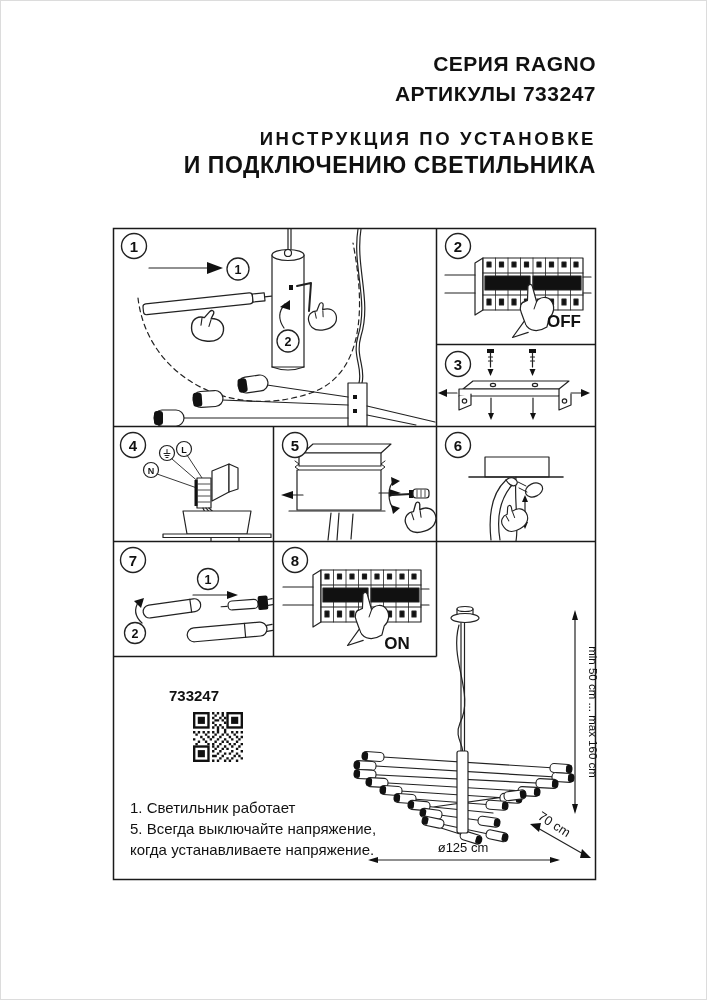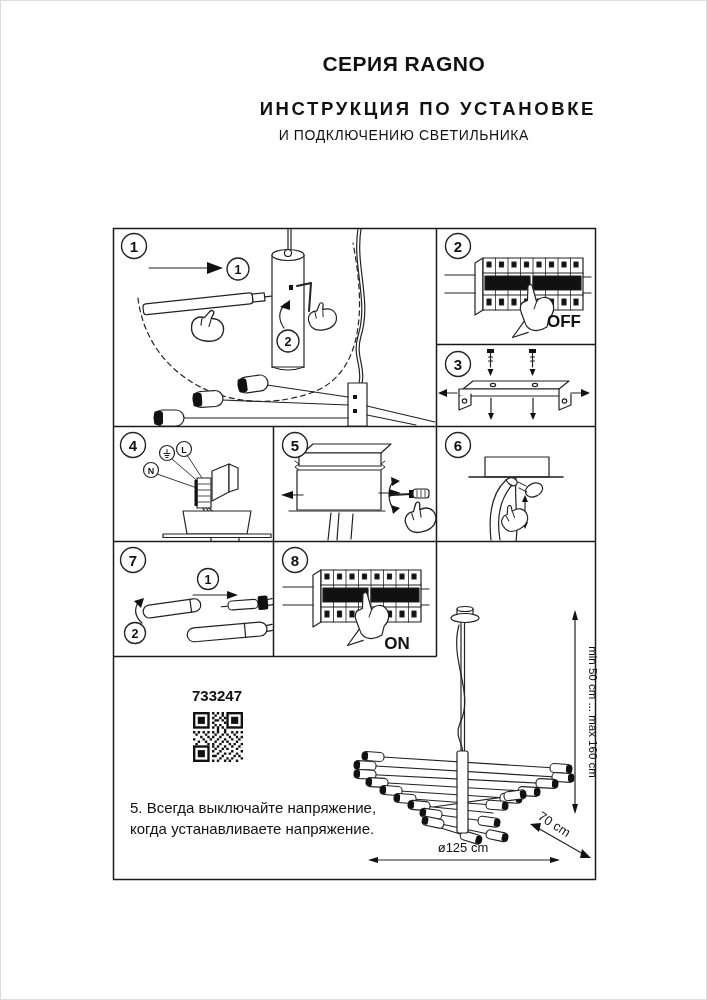--- a/index.html
+++ b/index.html
@@ -1,40 +1,41 @@
 <!DOCTYPE html>
 <html><head>
 <meta charset="utf-8">
 <style>
   html,body{margin:0;padding:0;}
   body{
     width:707px;height:1000px;position:relative;background:#fff;
     font-family:"Liberation Sans",sans-serif;color:#111;
     box-sizing:border-box;border:1px solid #dcdcdc;overflow:hidden;
   }
-  .header{position:absolute;top:48px;right:110px;text-align:center;}
+  .header{position:absolute;top:48px;right:110px;text-align:right;}
   .h-line{font-size:21px;font-weight:bold;line-height:30px;letter-spacing:.5px;white-space:nowrap;}
   .t-line1{font-size:18.5px;font-weight:bold;letter-spacing:2.6px;line-height:26px;margin-top:17px;white-space:nowrap;margin-left:48px;}
-  .t-line2{font-size:14px;font-weight:normal;letter-spacing:.6px;line-height:26px;white-space:nowrap;}
+  .t-line2{font-size:23px;font-weight:bold;letter-spacing:.6px;line-height:26px;white-space:nowrap;}
   svg.art{position:absolute;left:0;top:0;}
-  .article-label{position:absolute;left:168px;top:686px;width:96px;text-align:center;font-weight:bold;font-size:15px;}
+  .article-label{position:absolute;left:168px;top:686px;width:96px;text-align:left;font-weight:bold;font-size:15px;}
   .qr-wrap{position:absolute;left:192px;top:711px;width:50px;height:50px;}
   .notes{position:absolute;left:129px;top:796px;font-size:15px;line-height:21px;}
   .badge-txt{font-family:"Liberation Sans",sans-serif;font-size:15px;font-weight:bold;fill:#111;}
   .step-txt{font-family:"Liberation Sans",sans-serif;font-size:12.5px;font-weight:bold;fill:#111;}
   .sw-txt{font-family:"Liberation Sans",sans-serif;font-size:17px;font-weight:bold;fill:#111;}
   .wire-txt{font-family:"Liberation Sans",sans-serif;font-size:9px;font-weight:bold;fill:#111;}
   .dim-txt{font-family:"Liberation Sans",sans-serif;font-size:11.5px;fill:#111;}
   .dim-txt-b{font-family:"Liberation Sans",sans-serif;font-size:13px;fill:#111;}
 </style>
 </head>
 <body>
 
 <div class="header">
   <div class="h-line">СЕРИЯ RAGNO</div>
+  <div class="h-line">АРТИКУЛЫ 733247</div>
   <div class="t-line1">ИНСТРУКЦИЯ ПО УСТАНОВКЕ</div>
   <div class="t-line2">И ПОДКЛЮЧЕНИЮ СВЕТИЛЬНИКА</div>
 </div>
 
 <svg class="art" width="707" height="1000" viewBox="0 0 707 1000">
 <defs>
   <g id="handpt">
     <path d="M10,0 C11,-2.5 14,-2.5 14.5,1 L17.5,16 C21,11 29,11 32,16 C36,22 34,29 29,33 L26,42 C17,47 8,45 5,38 L1.5,26 C-0.5,20 2,15 6,15 L8.5,14 Z" fill="#fff" stroke="#222" stroke-width="1.2"></path>
     <path d="M17.5,16 L14.5,23" fill="none" stroke="#222" stroke-width="1"></path>
     <path d="M3.5,35 L-9,50 L7,46" fill="#fff" stroke="#222" stroke-width="1.2"></path>
@@ -344,15 +345,16 @@
         <rect x="2.4" y="36" width="12" height="12" fill="#fff"></rect>
         <rect x="4.8" y="38.4" width="7.2" height="7.2"></rect>
       <path d="M19.2 0h2.4v2.4h-2.4z M24 0h2.4v2.4h-2.4z M28.8 0h2.4v2.4h-2.4z M21.6 2.4h2.4v2.4h-2.4z M28.8 2.4h2.4v2.4h-2.4z M19.2 4.8h2.4v2.4h-2.4z M26.4 4.8h2.4v2.4h-2.4z M31.2 4.8h2.4v2.4h-2.4z M21.6 7.2h2.4v2.4h-2.4z M24 7.2h2.4v2.4h-2.4z M28.8 7.2h2.4v2.4h-2.4z M19.2 9.6h2.4v2.4h-2.4z M31.2 9.6h2.4v2.4h-2.4z M21.6 12h2.4v2.4h-2.4z M26.4 12h2.4v2.4h-2.4z M19.2 14.4h2.4v2.4h-2.4z M24 14.4h2.4v2.4h-2.4z M28.8 14.4h2.4v2.4h-2.4z M24 16.8h2.4v2.4h-2.4z M31.2 16.8h2.4v2.4h-2.4z"></path>
       <path d="M0 19.2h2.4v2.4H0z M4.8 19.2h2.4v2.4H4.8z M9.6 19.2h2.4v2.4H9.6z M14.4 19.2h2.4v2.4h-2.4z M19.2 19.2h2.4v2.4h-2.4z M24 19.2h2.4v2.4h-2.4z M31.2 19.2h2.4v2.4h-2.4z M38.4 19.2h2.4v2.4h-2.4z M43.2 19.2h2.4v2.4h-2.4z M48 19.2h2.4v2.4H48z M2.4 21.6h2.4v2.4H2.4z M12 21.6h2.4v2.4H12z M21.6 21.6h2.4v2.4h-2.4z M28.8 21.6h2.4v2.4h-2.4z M33.6 21.6h2.4v2.4h-2.4z M40.8 21.6h2.4v2.4h-2.4z M7.2 24h2.4v2.4H7.2z M14.4 24h2.4v2.4h-2.4z M19.2 24h2.4v2.4h-2.4z M26.4 24h2.4v2.4h-2.4z M36 24h2.4v2.4H36z M43.2 24h2.4v2.4h-2.4z M48 24h2.4v2.4H48z M0 26.4h2.4v2.4H0z M9.6 26.4h2.4v2.4H9.6z M16.8 26.4h2.4v2.4h-2.4z M24 26.4h2.4v2.4h-2.4z M31.2 26.4h2.4v2.4h-2.4z M38.4 26.4h2.4v2.4h-2.4z M45.6 26.4h2.4v2.4h-2.4z M4.8 28.8h2.4v2.4H4.8z M12 28.8h2.4v2.4H12z M21.6 28.8h2.4v2.4h-2.4z M28.8 28.8h2.4v2.4h-2.4z M33.6 28.8h2.4v2.4h-2.4z M43.2 28.8h2.4v2.4h-2.4z M2.4 31.2h2.4v2.4H2.4z M14.4 31.2h2.4v2.4h-2.4z M19.2 31.2h2.4v2.4h-2.4z M26.4 31.2h2.4v2.4h-2.4z M36 31.2h2.4v2.4H36z M40.8 31.2h2.4v2.4h-2.4z M48 31.2h2.4v2.4H48z"></path>
       <path d="M19.2 33.6h2.4v2.4h-2.4z M24 33.6h2.4v2.4h-2.4z M31.2 33.6h2.4v2.4h-2.4z M38.4 33.6h2.4v2.4h-2.4z M45.6 33.6h2.4v2.4h-2.4z M21.6 36h2.4v2.4h-2.4z M28.8 36h2.4v2.4h-2.4z M33.6 36h2.4v2.4h-2.4z M43.2 36h2.4v2.4h-2.4z M19.2 38.4h2.4v2.4h-2.4z M26.4 38.4h2.4v2.4h-2.4z M38.4 38.4h2.4v2.4h-2.4z M48 38.4h2.4v2.4H48z M24 40.8h2.4v2.4H24z M31.2 40.8h2.4v2.4h-2.4z M36 40.8h2.4v2.4H36z M43.2 40.8h2.4v2.4h-2.4z M19.2 43.2h2.4v2.4h-2.4z M21.6 43.2h2.4v2.4h-2.4z M28.8 43.2h2.4v2.4h-2.4z M40.8 43.2h2.4v2.4h-2.4z M45.6 43.2h2.4v2.4h-2.4z M26.4 45.6h2.4v2.4h-2.4z M33.6 45.6h2.4v2.4h-2.4z M38.4 45.6h2.4v2.4h-2.4z M48 45.6h2.4v2.4H48z M19.2 48h2.4v2.4h-2.4z M24 48h2.4v2.4H24z M31.2 48h2.4v2.4h-2.4z M36 48h2.4v2.4H36z M43.2 48h2.4v2.4h-2.4z"></path>
     </g>
   </svg>
 </div>
 
 <div class="notes">
+  <div>1. Светильник работает</div>
   <div>5. Всегда выключайте напряжение,</div>
   <div>когда устанавливаете напряжение.</div>
 </div>
 
 </body></html>

